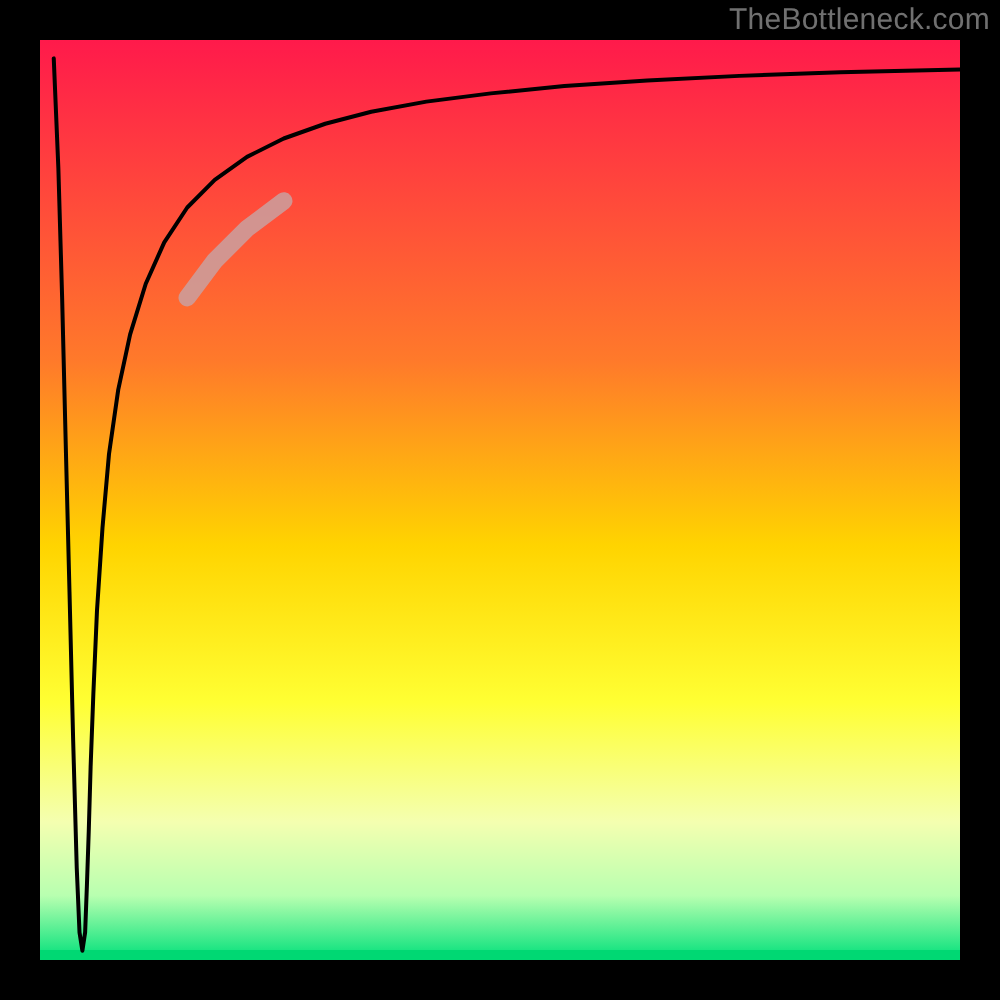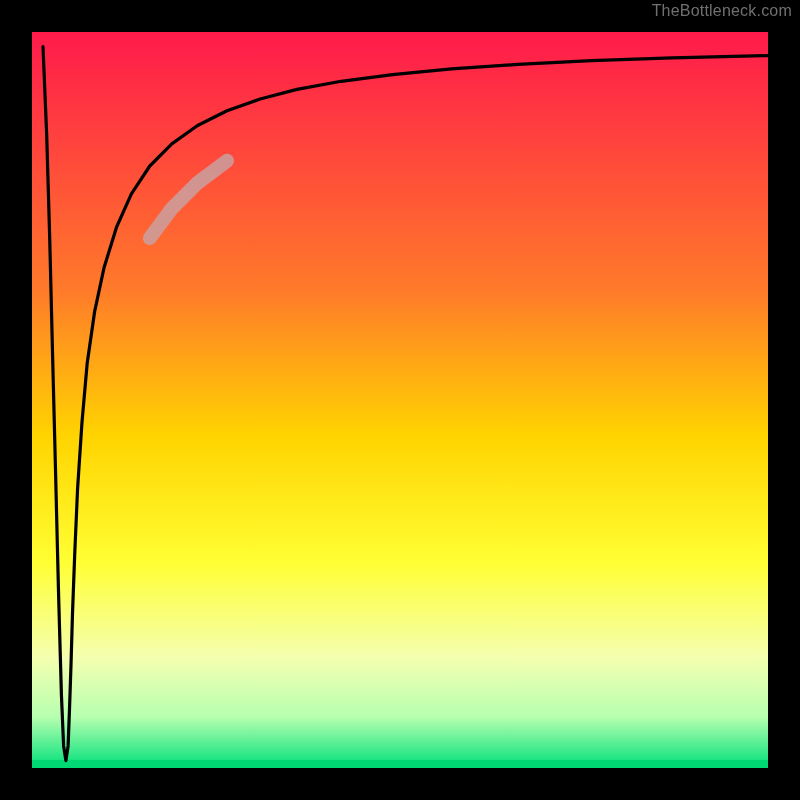--- a/index.html
+++ b/index.html
@@ -13,21 +13,21 @@
   }
   .frame {
     position: relative;
     width: 800px;
     height: 800px;
   }
   .watermark {
     position: absolute;
     top: 2px;
     right: 8px;
-    font-size: 16px;
+    font-size: 24px;
     font-weight: 500;
     color: #707070;
     letter-spacing: 0.2px;
     user-select: none;
   }
   svg.plot {
     position: absolute;
     top: 0;
     left: 0;
     width: 800px;

